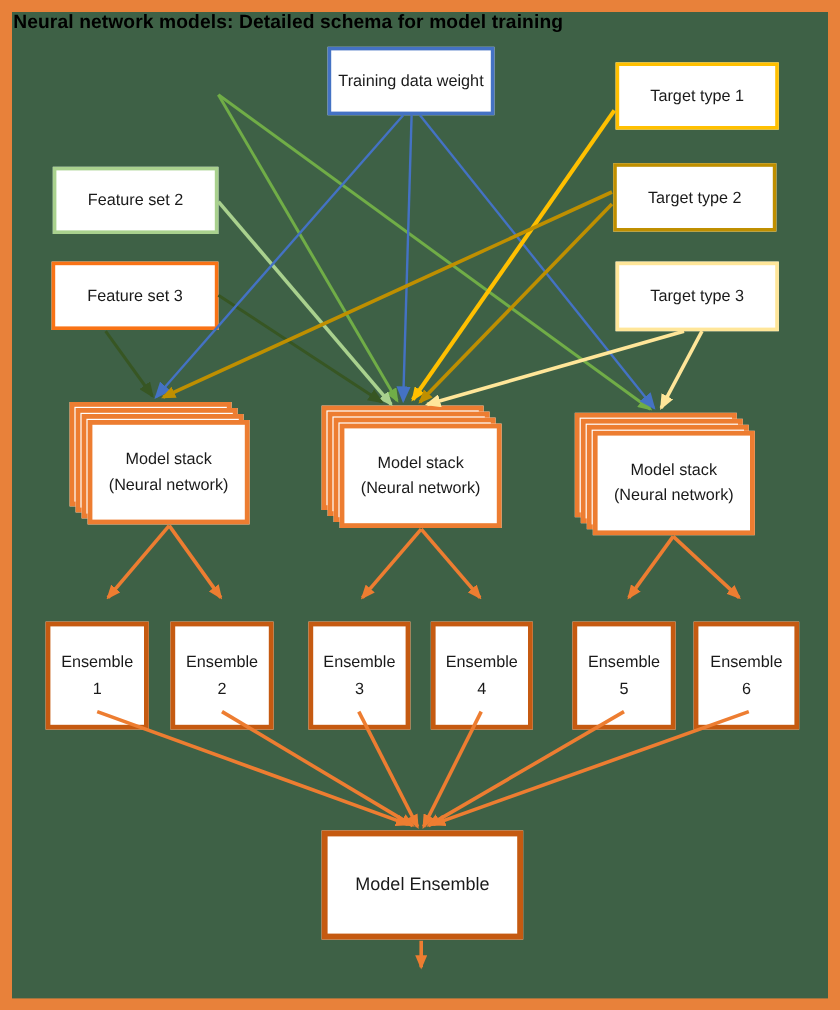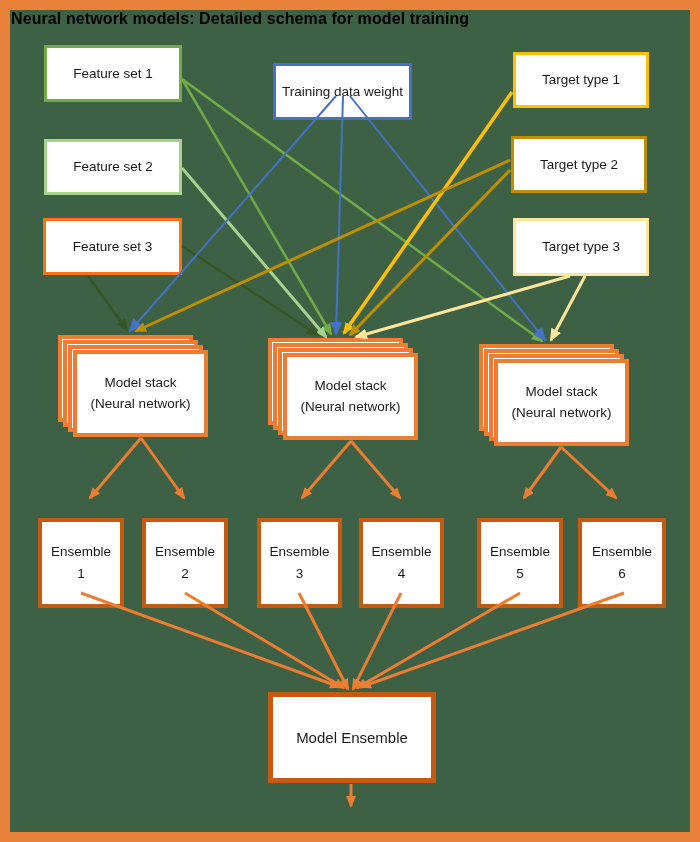--- a/index.html
+++ b/index.html
@@ -29,21 +29,21 @@
     background:#ffffff;
     display:flex;align-items:center;justify-content:center;
     text-align:center;
     font-size:13.5px;line-height:1.45;
     z-index:10;
   }
   
   .fs1{left:44px;top:45px;width:138px;height:57px;border:3px solid #70AD47;}
   .fs2{left:44px;top:139px;width:138px;height:56px;border:3px solid #A9D18E;}
   .fs3{left:43px;top:218px;width:139px;height:57px;border:3px solid #f97316;}
-  .tdw{left:273px;top:39px;width:139px;height:57px;border:3px solid #4472C4;padding:0 4px;margin-top:24px;}
+  .tdw{left:273px;top:39px;width:139px;height:57px;border:3px solid #4472C4;padding:0 4px;}
   .tt1{left:513px;top:52px;width:136px;height:56px;border:3px solid #FFC000;}
   .tt2{left:511px;top:136px;width:136px;height:57px;border:3px solid #BF8F00;}
   .tt3{left:513px;top:218px;width:136px;height:58px;border:3px solid #FFE699;}
   
   .stack{position:absolute;width:151px;height:103px;z-index:10;}
   .stack .layer{
     position:absolute;width:135px;height:87px;
     box-sizing:border-box;background:#ffffff;border:4px solid #ED7D31;
   }
   .stack .l0{left:0;top:0;}
@@ -82,23 +82,20 @@
     position:absolute;inset:0;z-index:20;pointer-events:none;
   }
 </style>
 </head>
 <body>
 
 <div class="frame">
 
   <div class="title">Neural network models: Detailed schema for model training</div>
 
-  <div class="box fs1">
-    <span>Feature set 1</span>
-  </div>
   <div class="box fs2">
     <span>Feature set 2</span>
   </div>
   <div class="box fs3">
     <span>Feature set 3</span>
   </div>
   <div class="box tdw">
     <span>Training data weight</span>
   </div>
   <div class="box tt1">

